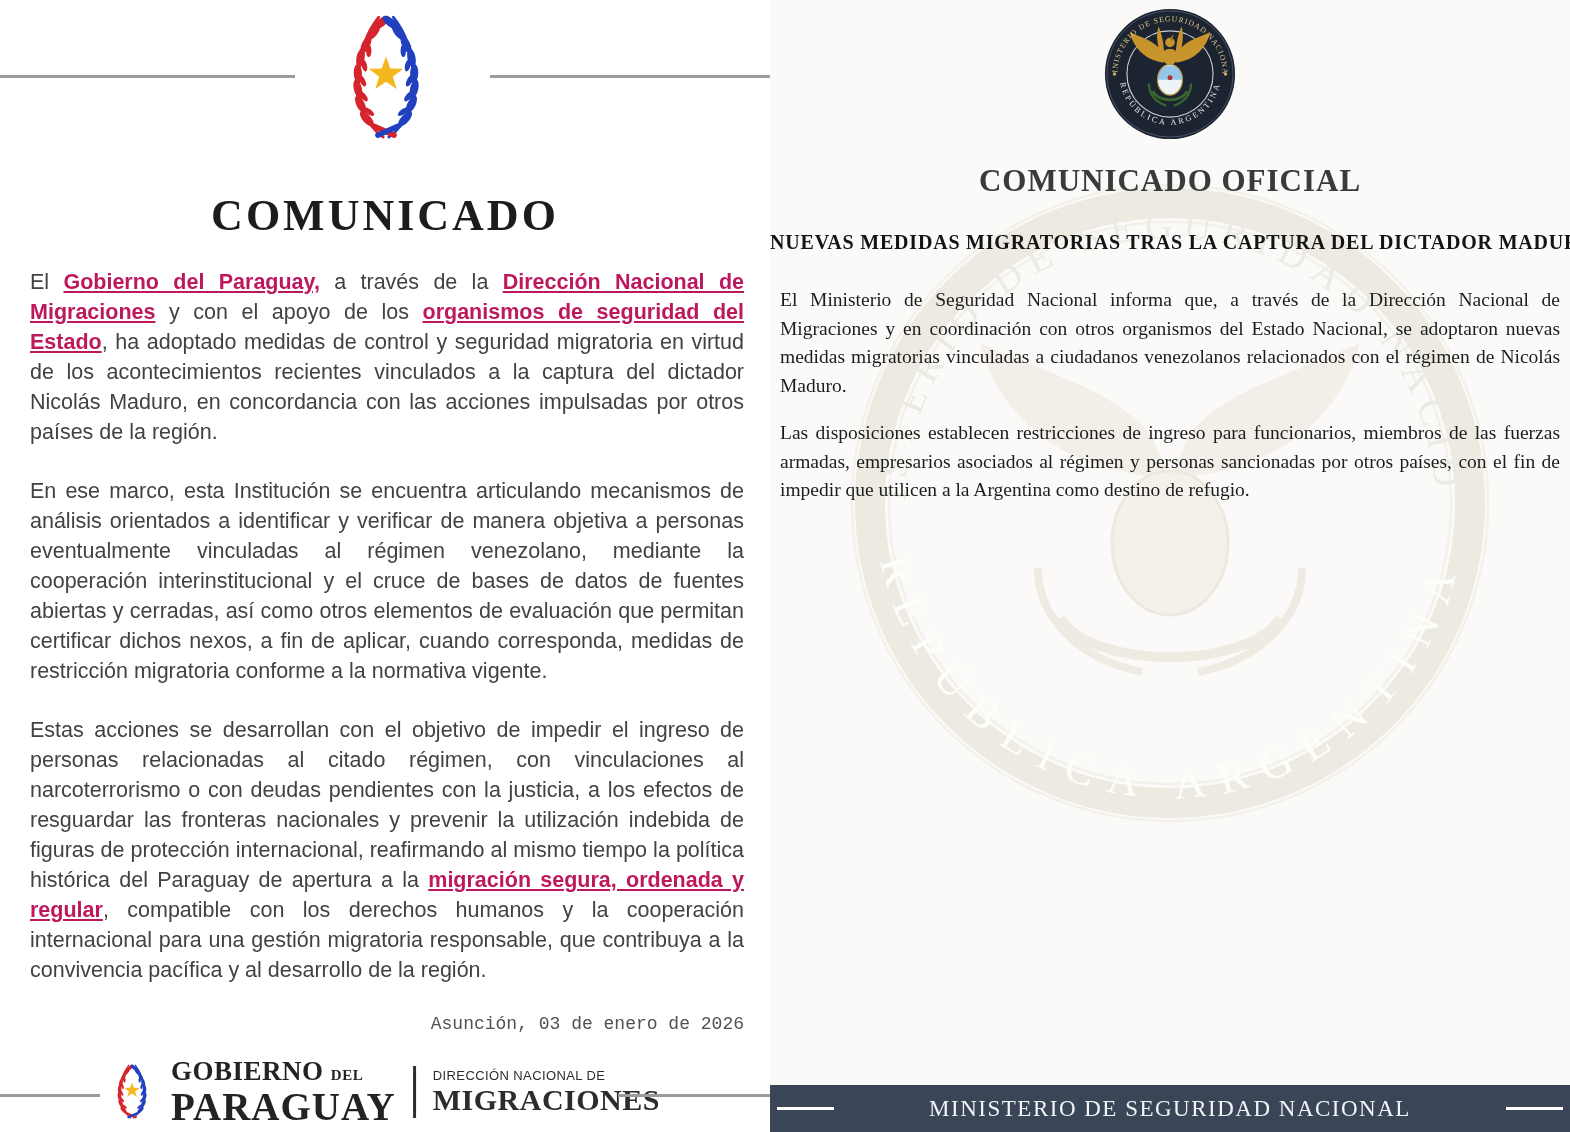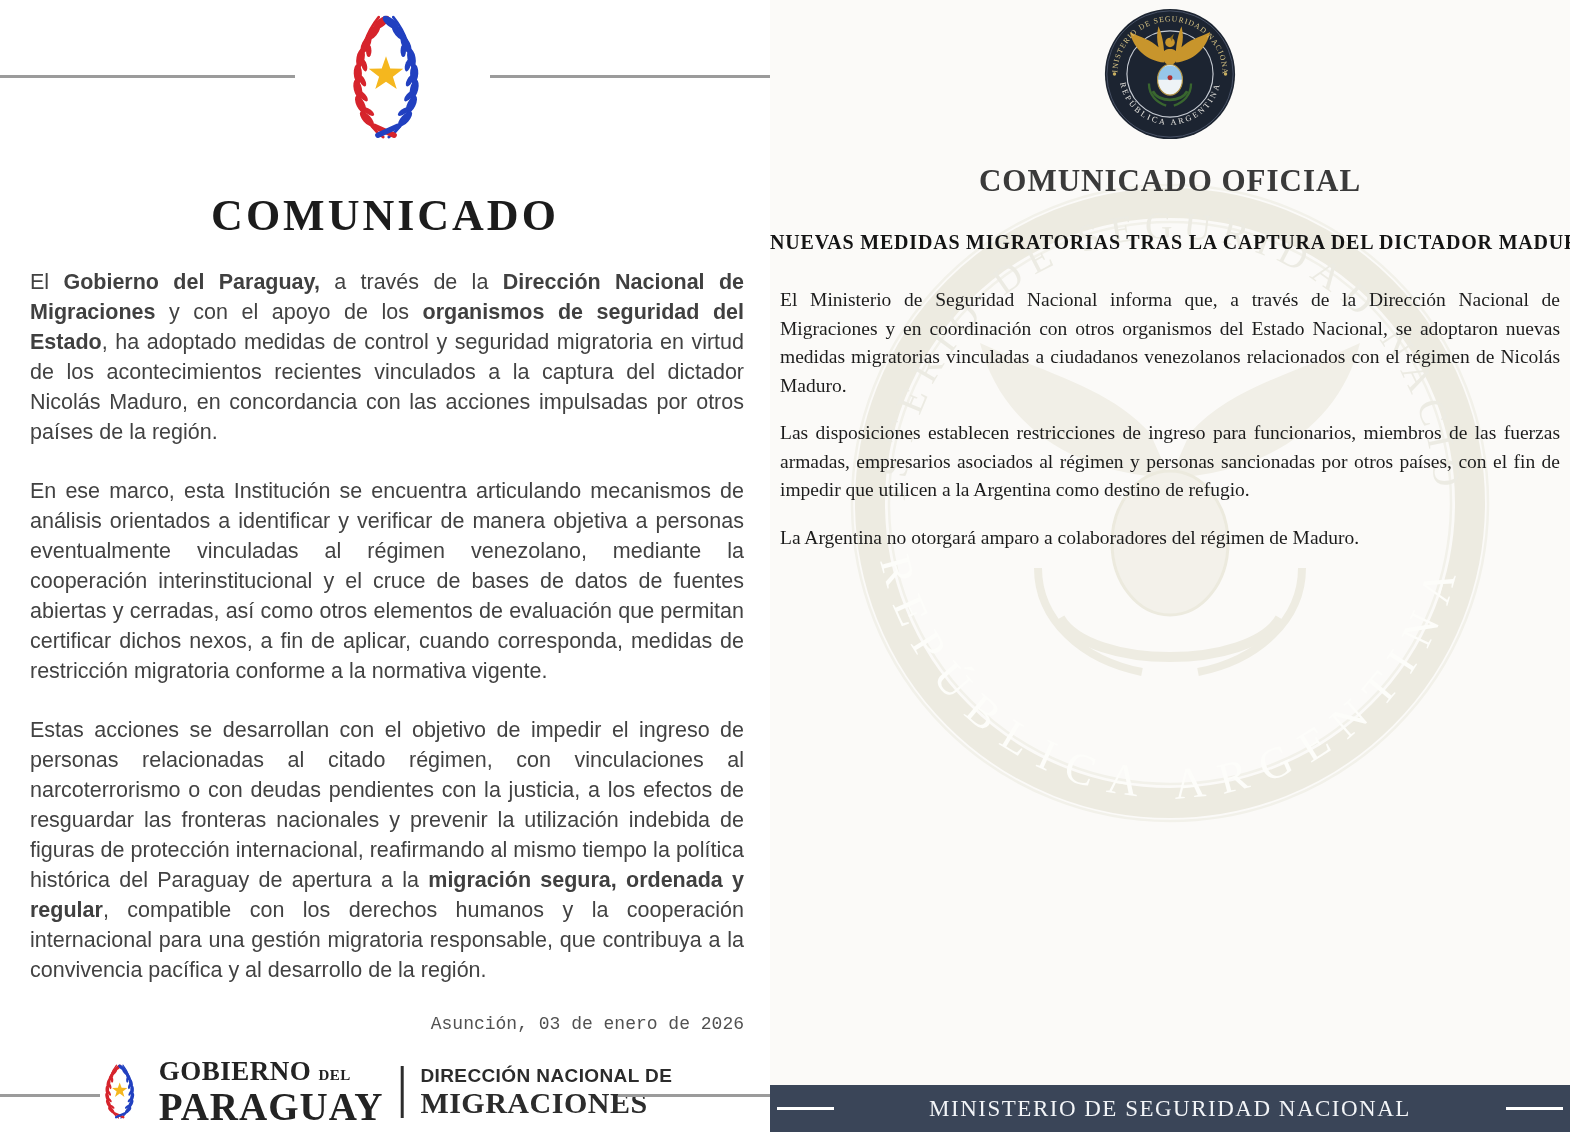--- a/index.html
+++ b/index.html
@@ -19,40 +19,40 @@
   .rule-tr { left:490px; width:280px; }
   .py-emblem-big { position:absolute; left:336px; top:4px; }
   .left-title {
     text-align:center; font-family:"Liberation Serif", serif; font-weight:bold;
     font-size:44px; letter-spacing:3px; color:#1c1c1c; margin-top:32px;
   }
   .body-l { padding:0 26px 0 30px; margin-top:26px; color:#424242; }
   .body-l p {
     font-size:21.5px; line-height:30px; text-align:justify; margin-bottom:29px;
   }
-  .body-l .b { font-weight:bold; color:#404040; }
+  .body-l .b { font-weight:bold; color:#be185d;text-decoration:underline; }
   .dateline {
     text-align:right; padding-right:26px; font-size:18px; color:#515151;
     margin-top:6px;
     font-family:Liberation Mono, monospace;
   }
   .footer-l { position:absolute; left:0; right:0; bottom:0; height:76px; }
   .rule-bl { position:absolute; left:0; top:38px; width:100px; height:3px; background:#9b9b9b; }
   .rule-br { position:absolute; right:0; top:38px; width:152px; height:3px; background:#9b9b9b; }
   .footer-logo {
     position:absolute; left:50%; transform:translateX(-50%); top:2px;
     display:flex; align-items:center; gap:17px; white-space:nowrap;
   }
   .gob-block { font-family:"Liberation Serif", serif; color:#232323; line-height:1; }
   .gob-line1 { font-size:27px; font-weight:bold; letter-spacing:.5px; }
   .gob-line1 .del { font-size:15px; letter-spacing:.5px; }
   .gob-line2 { font-size:39px; font-weight:bold; letter-spacing:1px; margin-top:2px; }
   .vdiv { width:3px; height:52px; background:#2d2d2d; }
   .dir-block { line-height:1; color:#2c2c2c; }
-  .dir-line1 { font-size:19px; font-weight:bold; letter-spacing:.4px; }
+  .dir-line1 { font-size:13px; font-weight:normal; letter-spacing:.4px; }
   .dir-line2 { font-family:"Liberation Serif", serif; font-size:30px; font-weight:bold; letter-spacing:.5px; margin-top:3px; }
   
   .page-right {
     width:800px; height:1132px; background:#fbfaf8; position:relative;
     overflow:hidden; flex-shrink:0;
     font-family:"Liberation Serif", serif;
   }
   .watermark { position:absolute; left:50%; top:148px; transform:translateX(-50%); z-index:0; }
   .r-content { position:relative; z-index:1; }
   .seal-wrap { text-align:center; padding-top:7px; height:150px; }
@@ -223,21 +223,20 @@
           </text>
         </svg>
       </div>
 
       <h2 class="right-title">COMUNICADO OFICIAL</h2>
       <h3 class="right-subtitle">NUEVAS MEDIDAS MIGRATORIAS TRAS LA CAPTURA DEL DICTADOR MADURO</h3>
 
       <div class="body-r">
         <p>El Ministerio de Seguridad Nacional informa que, a través de la Dirección Nacional de Migraciones y en coordinación con otros organismos del Estado Nacional, se adoptaron nuevas medidas migratorias vinculadas a ciudadanos venezolanos relacionados con el régimen de Nicolás Maduro.</p>
         <p>Las disposiciones establecen restricciones de ingreso para funcionarios, miembros de las fuerzas armadas, empresarios asociados al régimen y personas sancionadas por otros países, con el fin de impedir que utilicen a la Argentina como destino de refugio.</p>
-        <p>La Argentina no otorgará amparo a colaboradores del régimen de Maduro.</p>
       </div>
     </div>
 
     <div class="navy-bar">
       <span class="dash dash-l"></span>
       <span class="bar-label">MINISTERIO DE SEGURIDAD NACIONAL</span>
       <span class="dash dash-r"></span>
     </div>
   </section>
 </div>

